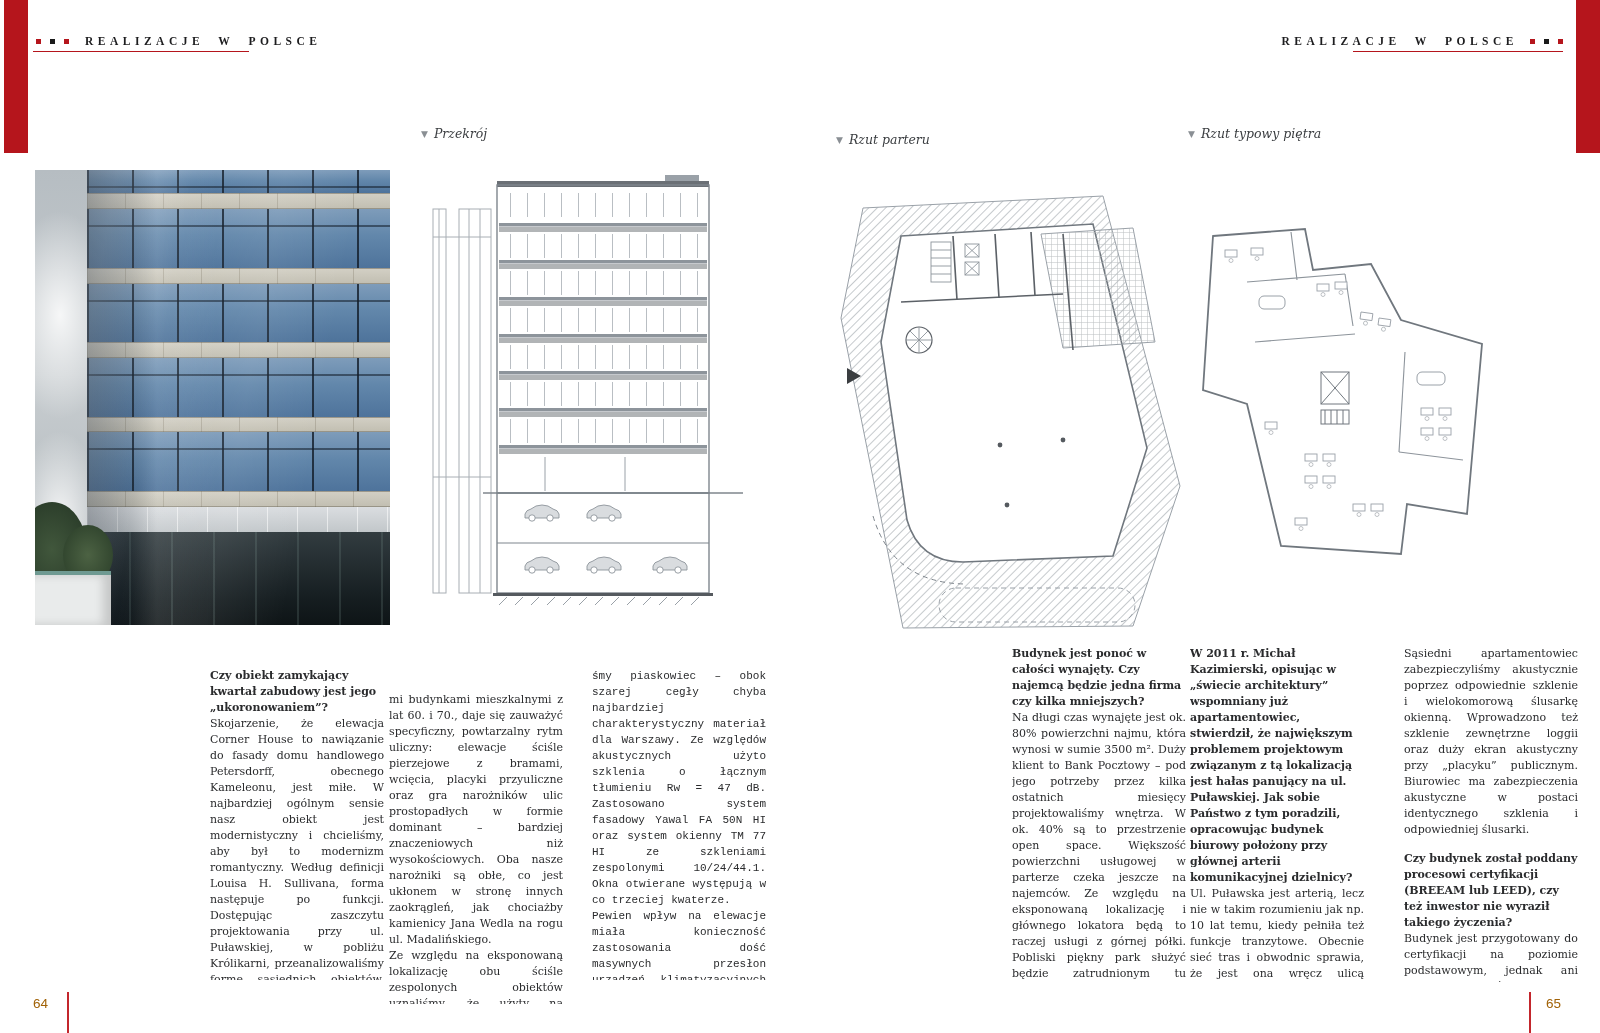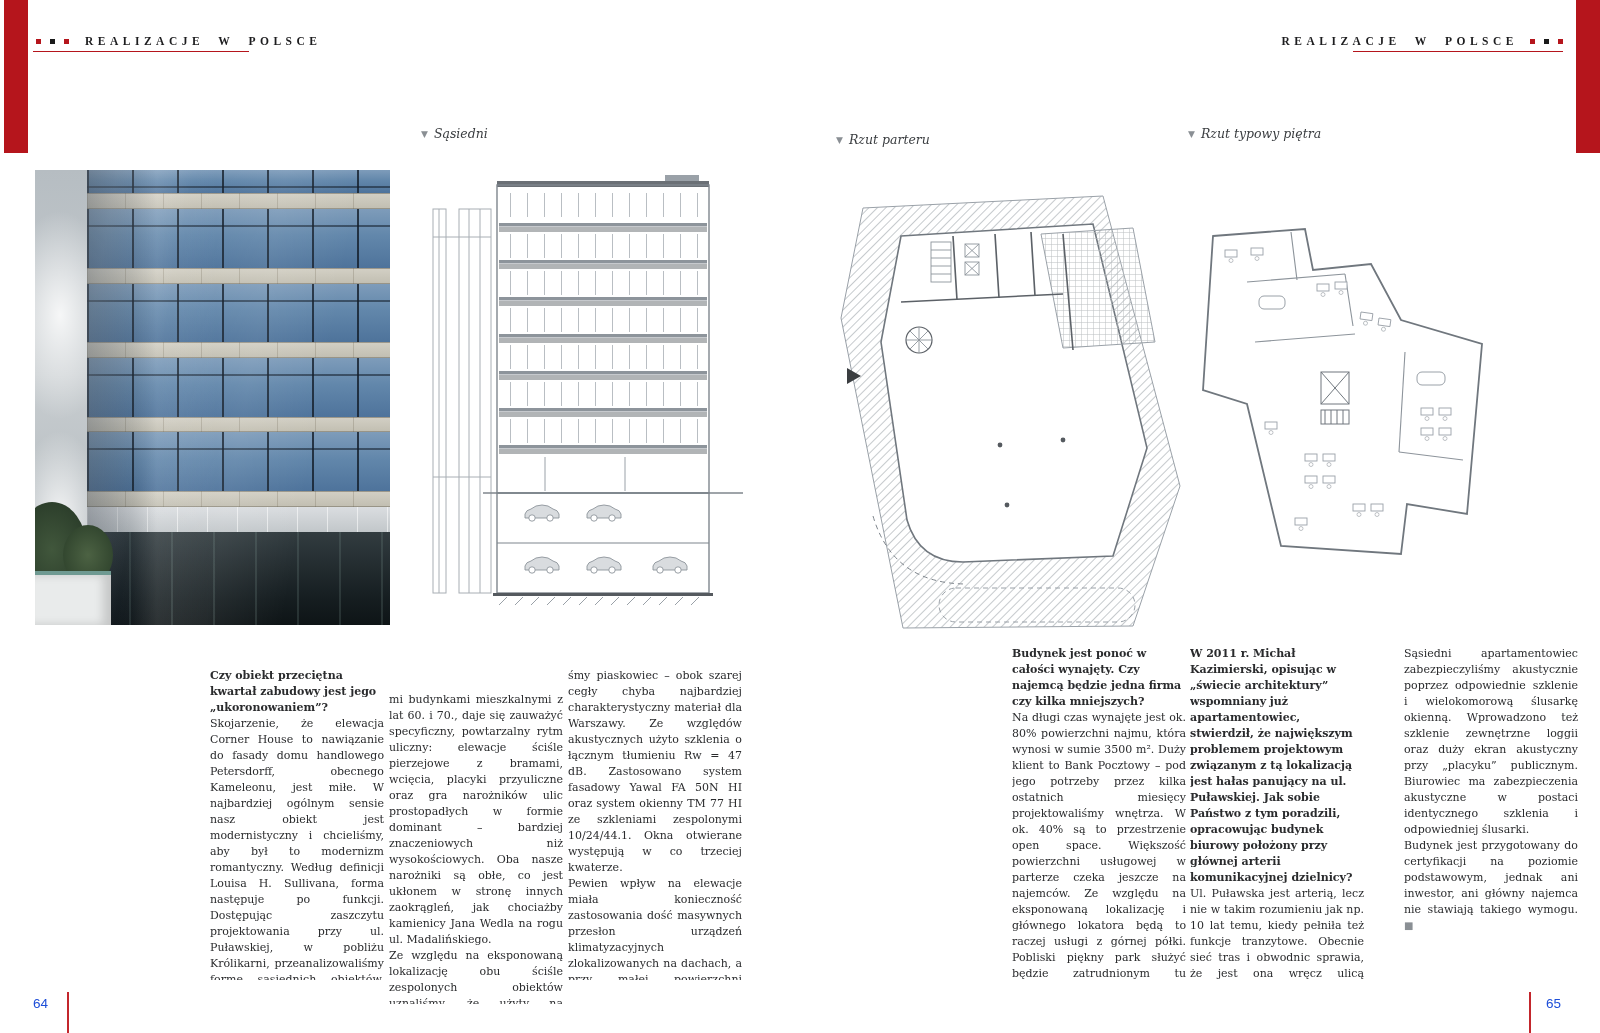--- a/index.html
+++ b/index.html
@@ -72,29 +72,29 @@
   .fig.typicalplan{left:1195px;top:222px;width:295px;height:352px;}
 
   
   .col{position:absolute;width:174px;font-size:11px;line-height:16px;color:#2a2b2d;
        text-align:justify;overflow:hidden;}
   .col p{margin:0;}
   .col .qa-heading{font-weight:bold;text-align:left;}
   .gap-above{margin-top:13px !important;}
   .c1{left:210px;top:668px;height:312px;}
   .c2{left:389px;top:692px;height:312px;}
-  .c3{left:568px;top:668px;height:312px;}
+  .c3{left:592px;top:668px;height:312px;font-family:Liberation Mono, monospace;}
   .c4{left:1012px;top:646px;height:336px;}
   .c5{left:1190px;top:646px;height:336px;}
   .c6{left:1368px;top:646px;height:336px;margin-left:36px;}
   .endmark{color:#8a8f94;font-size:10px;}
 
   
   .page-num{position:absolute;top:996px;font-family:"Liberation Sans", sans-serif;
-            font-size:13.5px;color:#1d4ed8;}
+            font-size:13.5px;color:#a16207;}
   .page-num.pl{left:33px;}
   .page-num.pr{left:1546px;}
   .footer-rule{position:absolute;top:992px;width:2px;height:41px;background:#c3262c;}
   .footer-rule.fl{left:67px;}
   .footer-rule.fr{left:1529px;}
 </style>
 </head>
 <body>
 
 <div class="page">
@@ -115,21 +115,21 @@
     <span class="squares">
       <span class="sq red"></span>
         <span class="sq black"></span>
         <span class="sq red"></span>
     </span>
   </div>
   <div class="header-rule hl"></div>
   <div class="header-rule hr"></div>
 
   <div class="fig-label" style="left:421px;top:126px;">
-    <span class="tri">▼</span><span>Sąsiedni</span>
+    <span class="tri">▼</span><span>Przekrój</span>
   </div>
   <div class="fig-label" style="left:836px;top:132px;">
     <span class="tri">▼</span><span>Rzut parteru</span>
   </div>
   <div class="fig-label" style="left:1188px;top:126px;">
     <span class="tri">▼</span><span>Rzut typowy piętra</span>
   </div>
 
   <div class="photo">
     <div class="cloud c1"></div>
@@ -328,41 +328,42 @@
     <use href="#desk" transform="translate(128,232)"></use>
     <use href="#desk" transform="translate(110,254)"></use>
     <use href="#desk" transform="translate(128,254)"></use>
     <use href="#desk" transform="translate(158,282)"></use>
     <use href="#desk" transform="translate(176,282)"></use>
     <use href="#desk" transform="translate(100,296)"></use>
     <use href="#desk" transform="translate(70,200)"></use>
   </svg>
 
   <div class="col c1">
-    <p class="qa-heading">Czy obiekt przeciętna kwartał zabudowy jest jego „ukoronowaniem”?</p>
+    <p class="qa-heading">Czy obiekt zamykający kwartał zabudowy jest jego „ukoronowaniem”?</p>
     <p>Skojarzenie, że elewacja Corner House to nawiązanie do fasady domu handlowego Petersdorff, obecnego Kameleonu, jest miłe. W najbardziej ogólnym sensie nasz obiekt jest modernistyczny i chcieliśmy, aby był to modernizm romantyczny. Według definicji Louisa H. Sullivana, forma następuje po funkcji. Dostępując zaszczytu projektowania przy ul. Puławskiej, w pobliżu Królikarni, przeanalizowaliśmy formę sąsiednich obiektów. Oprócz ewidentnych zakłóceń wysoki-</p>
   </div>
   <div class="col c2">
     <p>mi budynkami mieszkalnymi z lat 60. i 70., daje się zauważyć specyficzny, powtarzalny rytm uliczny: elewacje ściśle pierzejowe z bramami, wcięcia, placyki przyuliczne oraz gra narożników ulic prostopadłych w formie dominant – bardziej znaczeniowych niż wysokościowych. Oba nasze narożniki są obłe, co jest ukłonem w stronę innych zaokrągleń, jak chociażby kamienicy Jana Wedla na rogu ul. Madalińskiego.</p>
     <p>Ze względu na eksponowaną lokalizację obu ściśle zespolonych obiektów uznaliśmy, że użyty na elewacjach materiał musi być szlachetny. Wybrali-</p>
   </div>
   <div class="col c3">
     <p>śmy piaskowiec – obok szarej cegły chyba najbardziej charakterystyczny materiał dla Warszawy. Ze względów akustycznych użyto szklenia o łącznym tłumieniu Rw = 47 dB. Zastosowano system fasadowy Yawal FA 50N HI oraz system okienny TM 77 HI ze szkleniami zespolonymi 10/24/44.1. Okna otwierane występują w co trzeciej kwaterze.</p>
     <p>Pewien wpływ na elewacje miała konieczność zastosowania dość masywnych przesłon urządzeń klimatyzacyjnych zlokalizowanych na dachach, a przy małej powierzchni zabudowy działki ich ilość była więcej niż przeciętna.</p>
   </div>
   <div class="col c4">
     <p class="qa-heading">Budynek jest ponoć w całości wynajęty. Czy najemcą będzie jedna firma czy kilka mniejszych?</p>
     <p>Na długi czas wynajęte jest ok. 80% powierzchni najmu, która wynosi w sumie 3500 m². Duży klient to Bank Pocztowy – pod jego potrzeby przez kilka ostatnich miesięcy projektowaliśmy wnętrza. W ok. 40% są to przestrzenie open space. Większość powierzchni usługowej w parterze czeka jeszcze na najemców. Ze względu na eksponowaną lokalizację i głównego lokatora będą to raczej usługi z górnej półki. Pobliski piękny park służyć będzie zatrudnionym tu osobom jako strefa relaksu, chociażby w przerwie na lunch.</p>
   </div>
   <div class="col c5">
     <p class="qa-heading">W 2011 r. Michał Kazimierski, opisując w „świecie architektury” wspomniany już apartamentowiec, stwierdził, że największym problemem projektowym związanym z tą lokalizacją jest hałas panujący na ul. Puławskiej. Jak sobie Państwo z tym poradzili, opracowując budynek biurowy położony przy głównej arterii komunikacyjnej dzielnicy?</p>
     <p>Ul. Puławska jest arterią, lecz nie w takim rozumieniu jak np. 10 lat temu, kiedy pełniła też funkcje tranzytowe. Obecnie sieć tras i obwodnic sprawia, że jest ona wręcz ulicą międzydzielnicową i lokalną. Trzy lata temu skutecznie wyciszono torowisko tramwajowe, sam tabor jest też cichszy.</p>
   </div>
   <div class="col c6">
     <p>Sąsiedni apartamentowiec zabezpieczyliśmy akustycznie poprzez odpowiednie szklenie i wielokomorową ślusarkę okienną. Wprowadzono też szklenie zewnętrzne loggii oraz duży ekran akustyczny przy „placyku” publicznym. Biurowiec ma zabezpieczenia akustyczne w postaci identycznego szklenia i odpowiedniej ślusarki.</p>
+    <p class="qa-heading gap-above">Czy budynek został poddany procesowi certyfikacji (BREEAM lub LEED), czy też inwestor nie wyraził takiego życzenia?</p>
     <p><span>Budynek jest przygotowany do certyfikacji na poziomie podstawowym, jednak ani inwestor, ani główny najemca nie stawiają takiego wymogu.</span> <span class="endmark">■</span></p>
   </div>
 
   <div class="page-num pl">64</div>
   <div class="footer-rule fl"></div>
   <div class="page-num pr">65</div>
   <div class="footer-rule fr"></div>
 
 </div>
 

